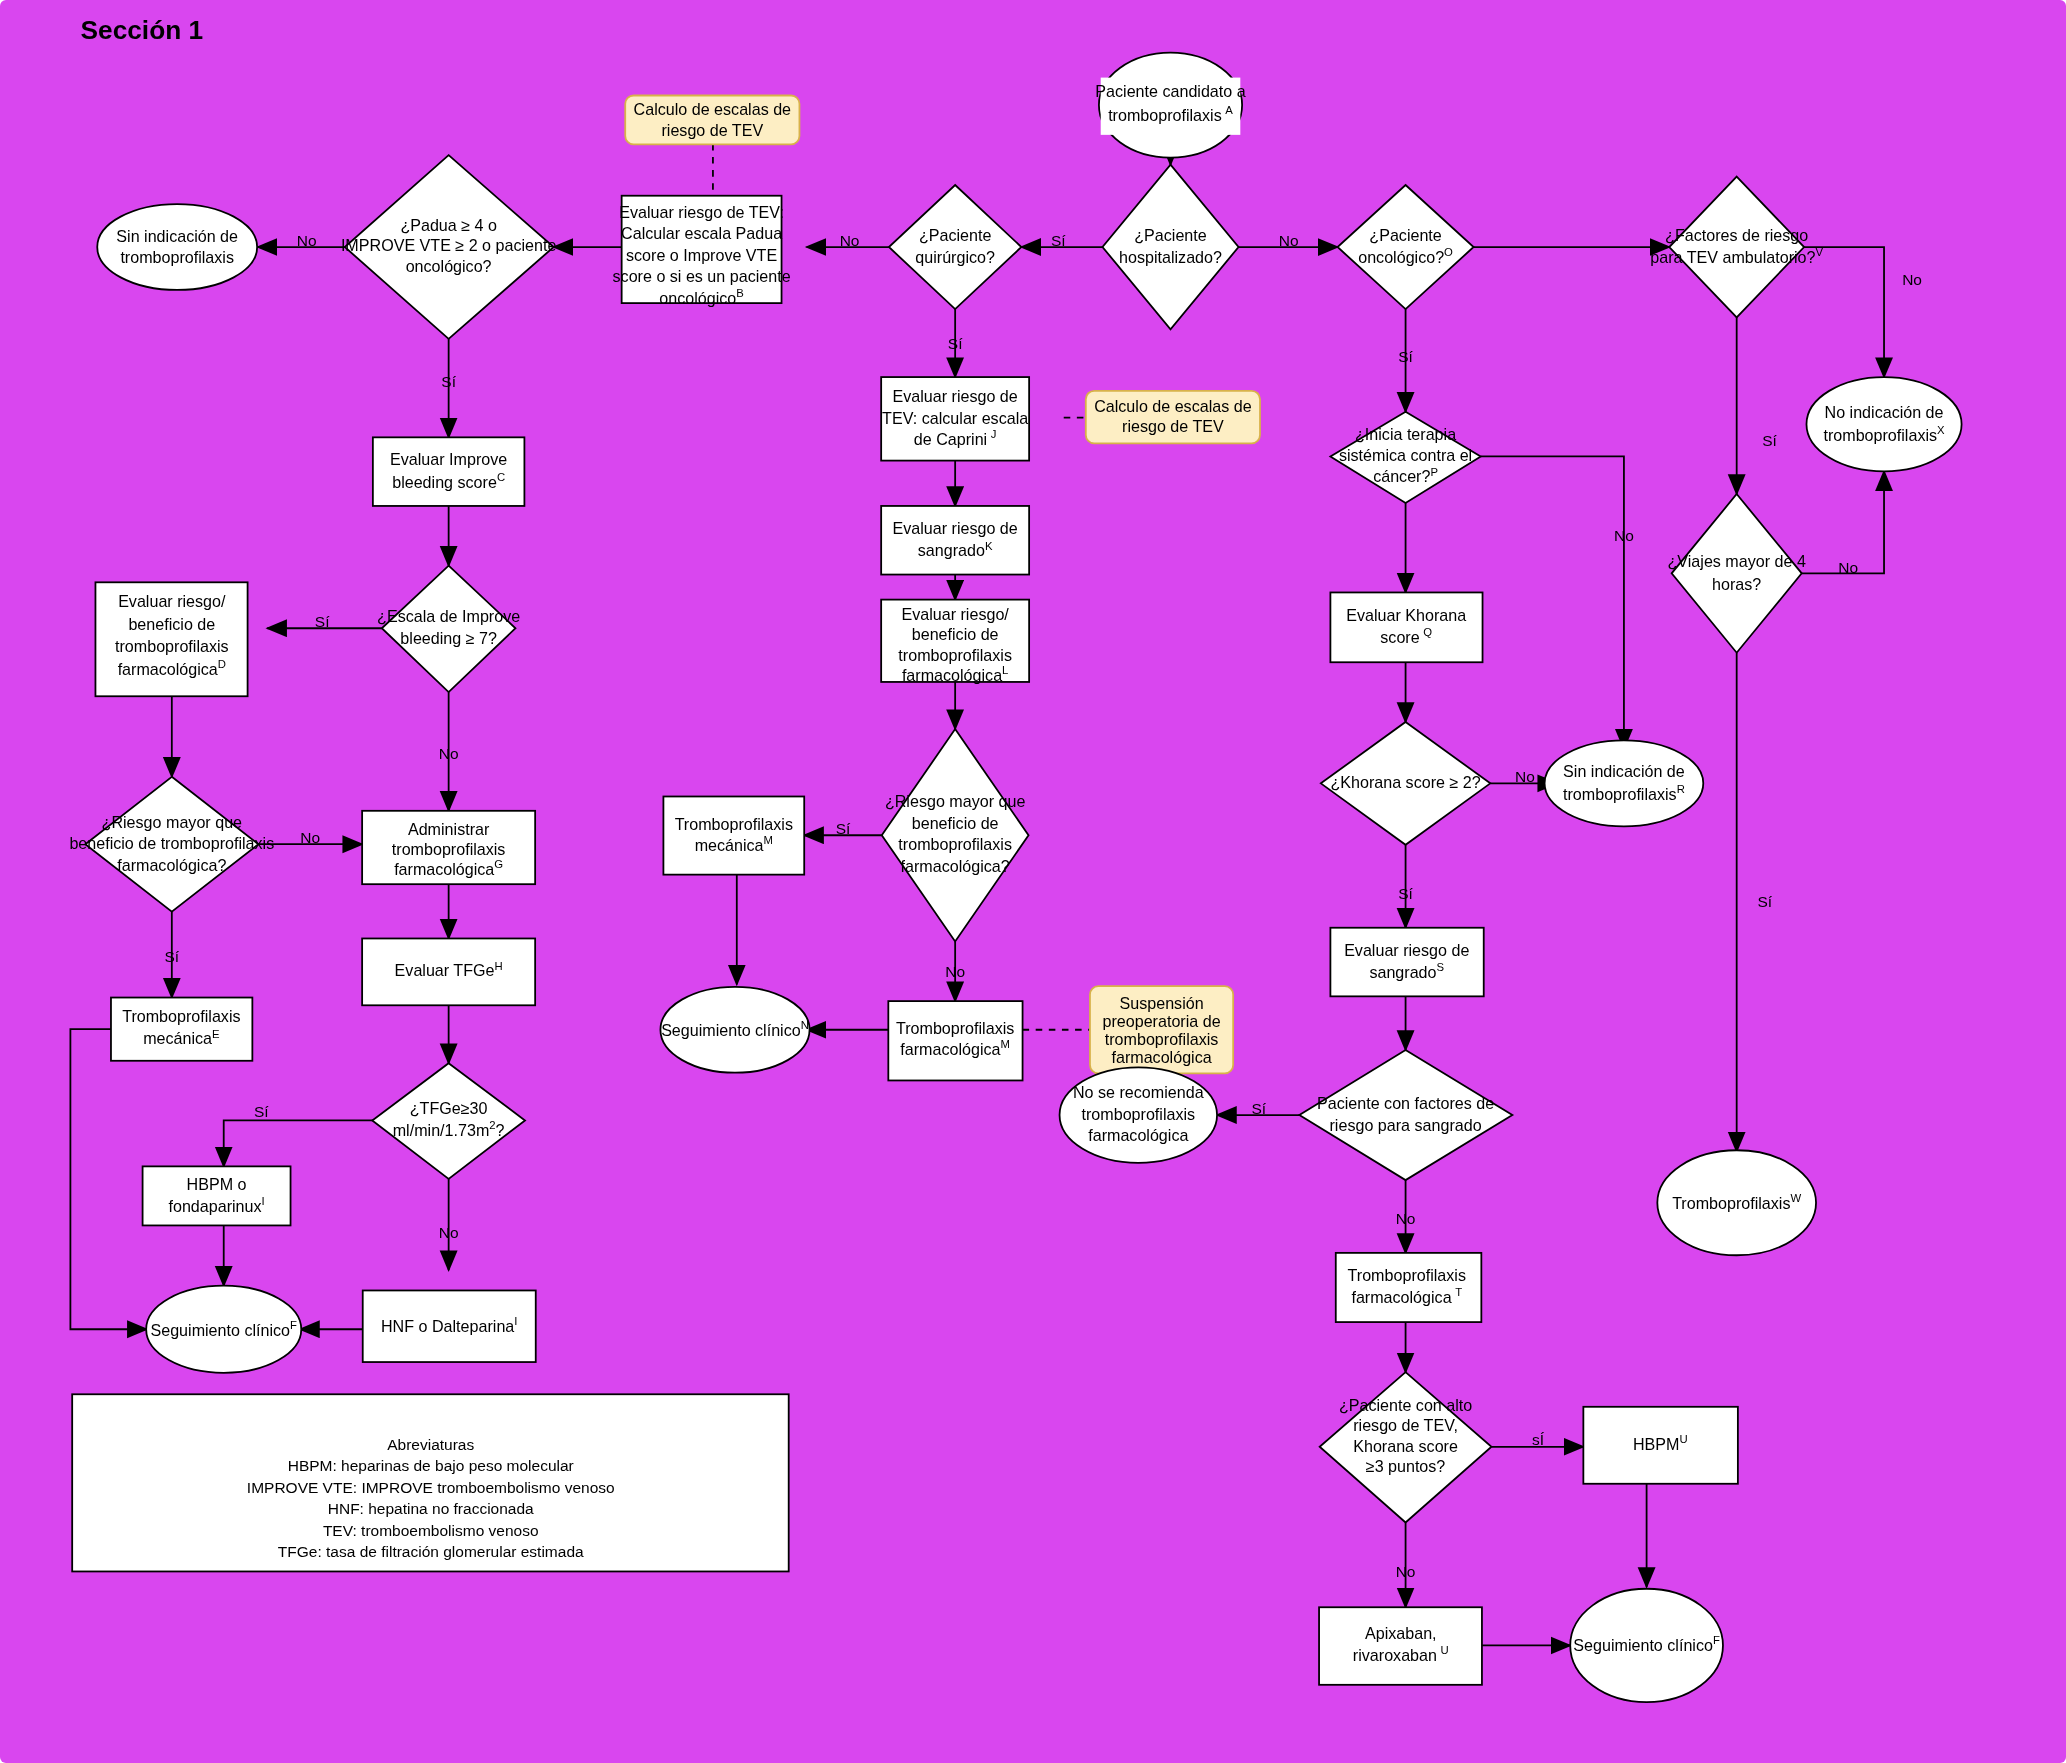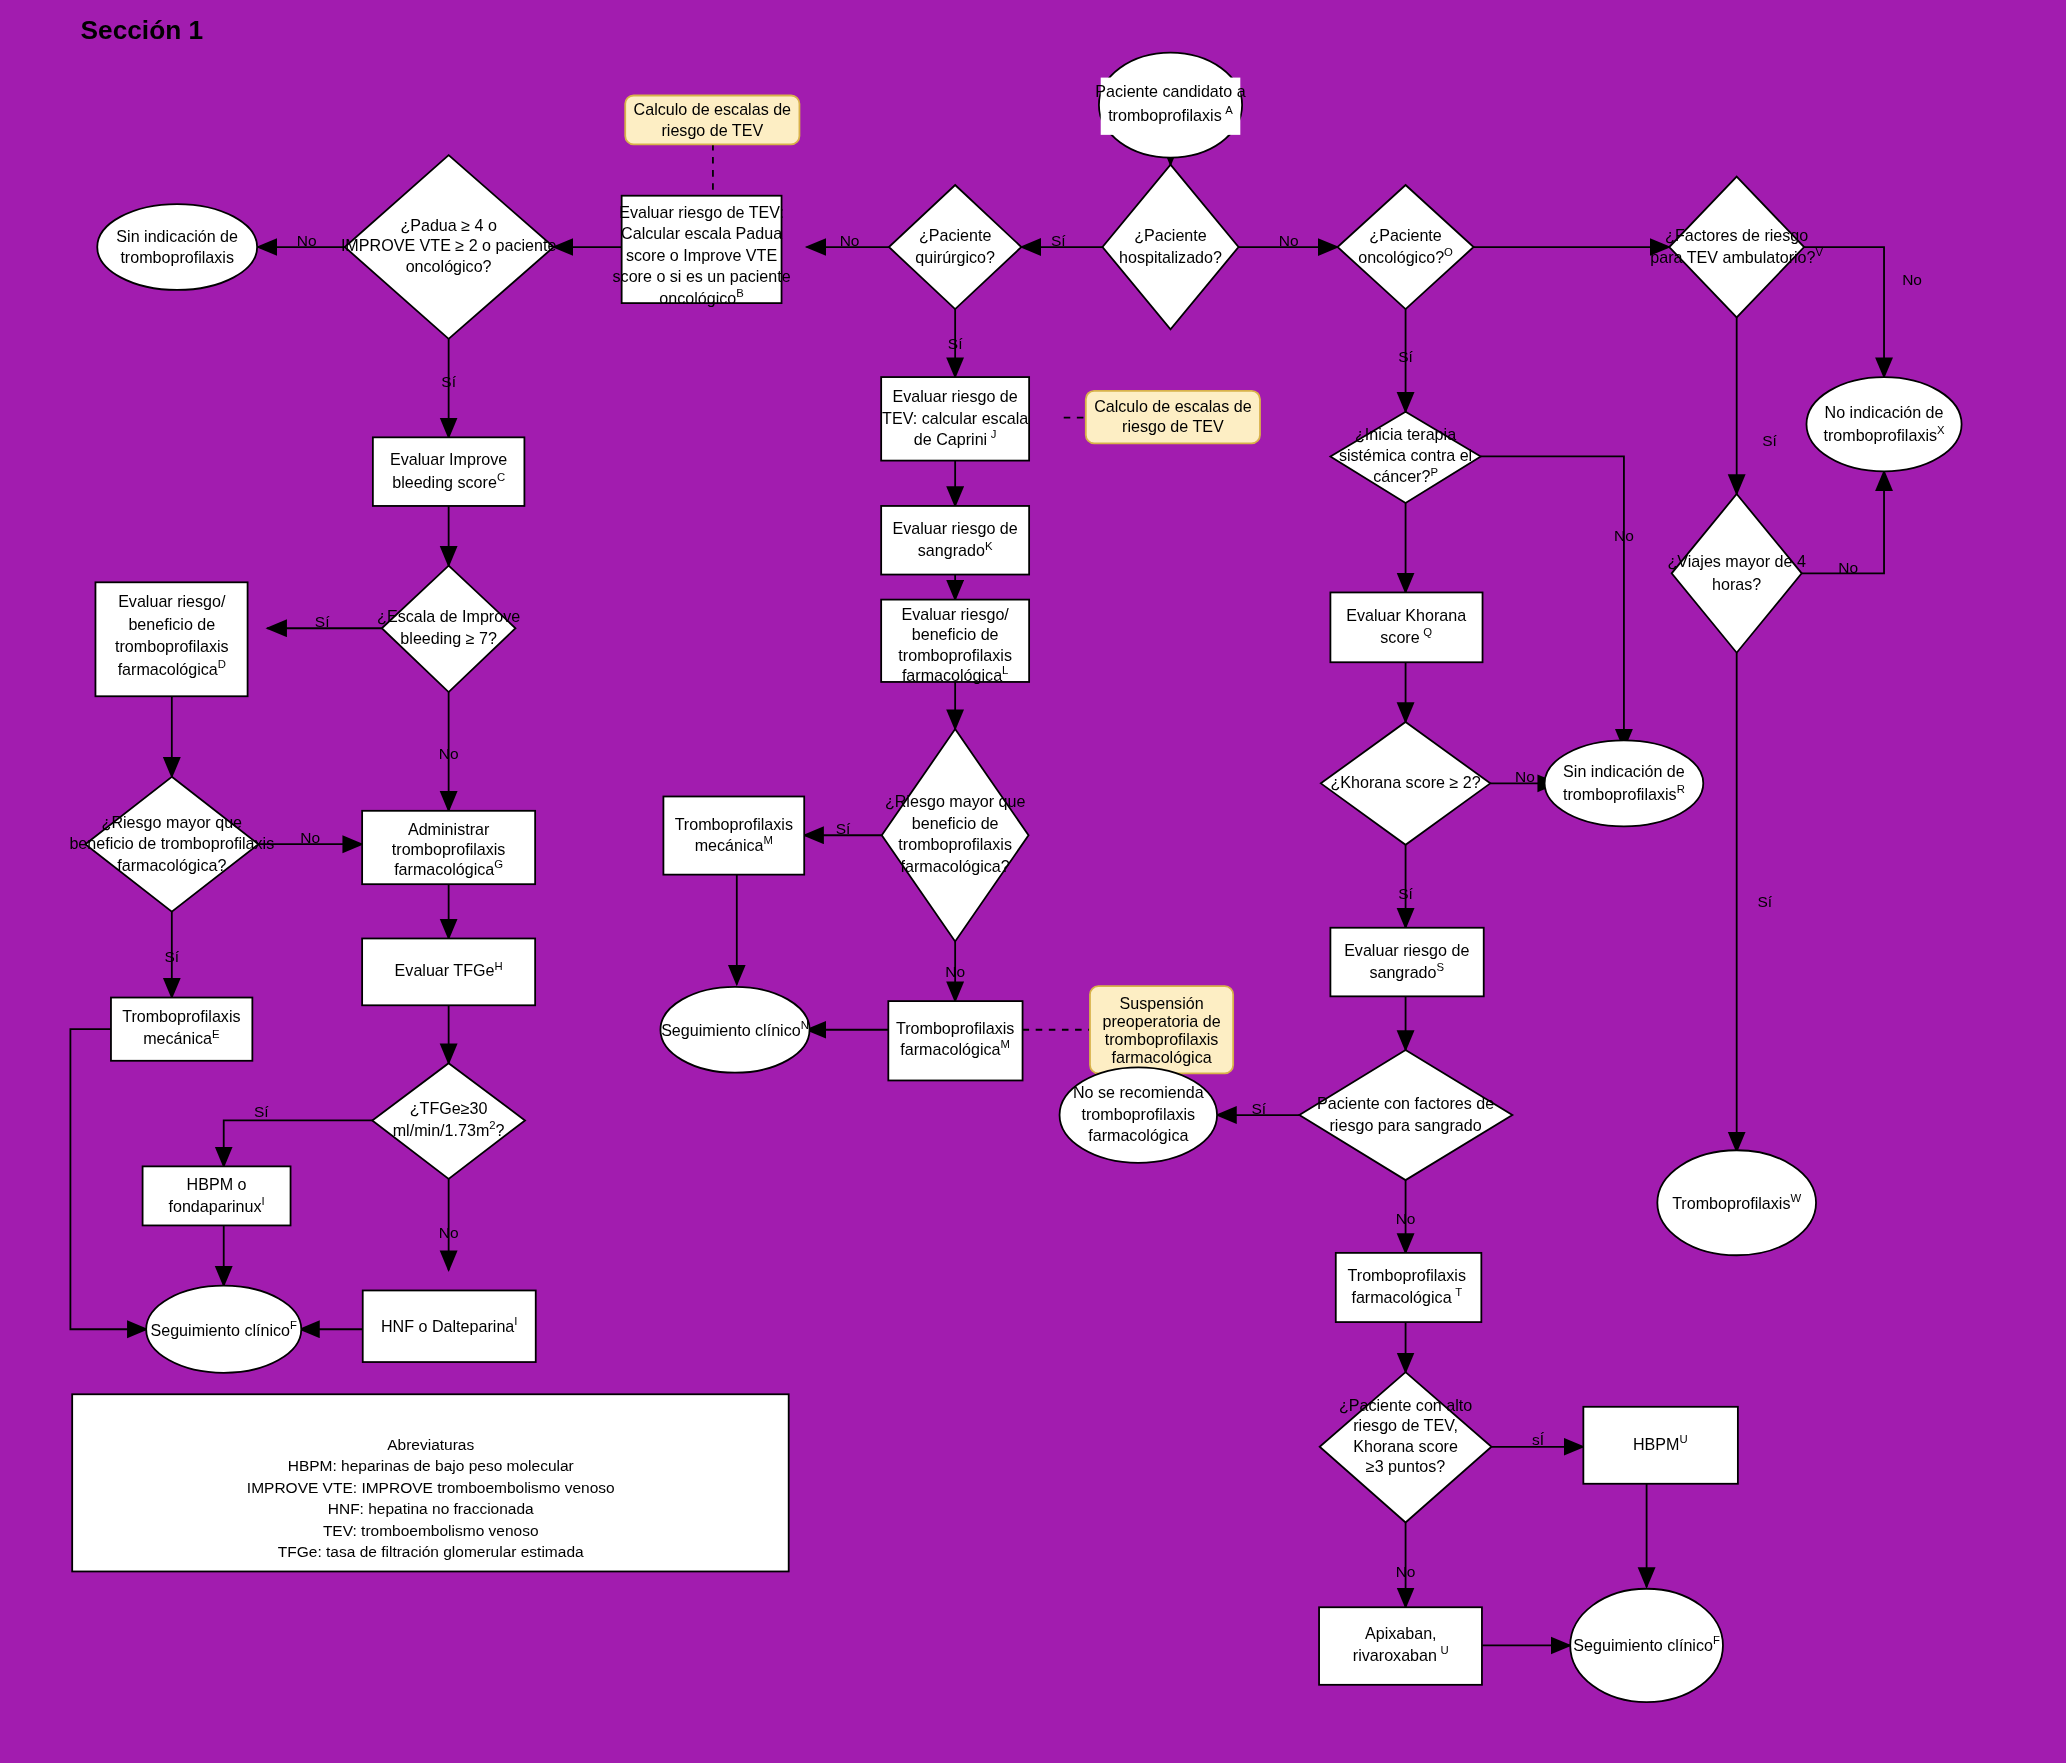--- a/index.html
+++ b/index.html
@@ -1,17 +1,17 @@
 <!DOCTYPE html>
 <html style="font-size:9.5px"><head>
 <meta charset="utf-8">
 <style>
   html,body{margin:0;padding:0;background:#fff;}
   body{font-family:"Liberation Sans", sans-serif;}
-  #wrap{position:relative;width:2066px;height:1763px;background:#a21caf;}
+  #wrap{position:relative;width:2066px;height:1763px;background:#d946ef;border-radius:6px;}
   svg{position:absolute;top:0;left:0;width:2066px;height:1763px;}
   .nd{fill:#fff;stroke:#000;stroke-width:3;}
   .note{fill:#fdeec4;stroke:#d8b24a;stroke-width:3;}
   .ln{stroke:#000;stroke-width:3;fill:none;}
   .dsh{stroke:#000;stroke-width:3;fill:none;stroke-dasharray:11 11;}
   text{font-family:"Liberation Sans", sans-serif;fill:#000;}
   .t{font-size:27px;text-anchor:middle;dominant-baseline:middle;}
   .sup{font-size:19px;}
   .lbl{font-size:26px;text-anchor:middle;dominant-baseline:middle;}
   .title{font-size:44px;font-weight:bold;}

